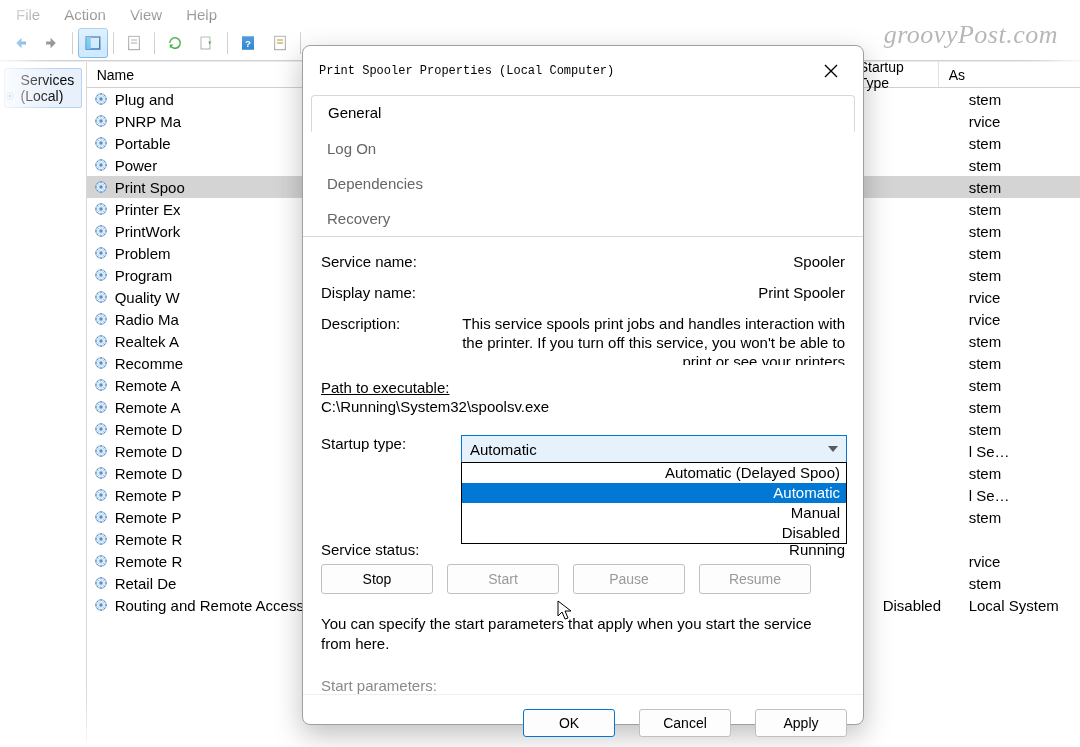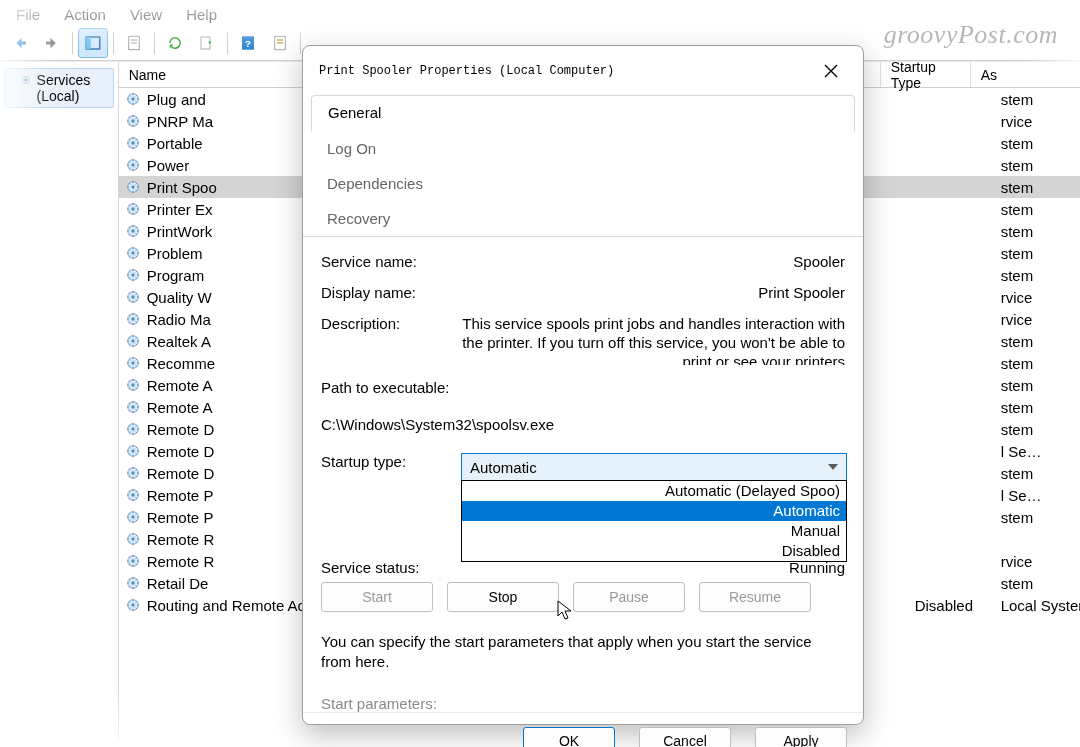--- a/index.html
+++ b/index.html
@@ -19,21 +19,21 @@
   
   .toolbar { display: flex; align-items: center; gap: 0; padding: 0 4px 2px 4px; border-bottom: 1px solid #d0d0d0; height: 34px; }
   .tbtn { width: 30px; height: 30px; display: flex; align-items: center; justify-content: center; border: 1px solid transparent; border-radius: 3px; margin: 0 1px; }
   .tbtn.sel { background: #cde8ff; border-color: #7ab7e6; }
   .tsep { width: 1px; height: 22px; background: #c8c8c8; margin: 0 4px; }
   .ticon { width: 18px; height: 18px; }
 
   
   .mainarea { display: flex; height: 680px; border-top: 1px solid #eaeaea; }
   .treecol { width: 185px; border-right: 1px solid #d8d8d8; padding: 6px 4px; }
-  .treeitem { display: flex; align-items: flex-start; gap: 6px; padding: 3px 16px; font-size: 14px; background: #e8f1fb; border: 1px solid #b8d4f0; border-radius: 2px; }
+  .treeitem { display: flex; align-items: flex-end; gap: 6px; padding: 3px 0; font-size: 14px; background: #e8f1fb; border: 1px solid #b8d4f0; border-radius: 2px; }
   .gear { width: 16px; height: 16px; }
   .listcol { flex: 1; position: relative; }
   .listhead { display: flex; border-bottom: 1px solid #d0d0d0; height: 26px; align-items: center; font-size: 14px; }
   .listhead .hc { padding: 0 10px; border-right: 1px solid #e0e0e0; height: 100%; display: flex; align-items: center; }
   .listbody { overflow: hidden; }
   .svcrow { display: flex; align-items: center; height: 22px; gap: 6px; padding-left: 6px; font-size: 15px; white-space: nowrap; }
   .svcrow.sel { background: #d4d4d4; }
   .svcrow .gear { flex-shrink: 0; }
   .svcrow .svcname { width: 240px; overflow: hidden; text-overflow: clip; }
   .svcrow .svcdesc { width: 420px; overflow: hidden; }
@@ -49,21 +49,21 @@
 
   .tabs { display: flex; border-bottom: 1px solid #d8d8d8; padding: 0 8px; gap: 0; font-size: 15px; flex-direction: column; }
   .tab { padding: 8px 16px 10px 16px; color: #666; position: relative; top: 1px; }
   .tab.active { color: #000; border: 1px solid #d8d8d8; border-bottom: 1px solid #fff; border-radius: 4px 4px 0 0; background: #fff; }
 
   .dlgbody { padding: 16px 18px 0 18px; font-size: 15px; flex: 1; position: relative; }
   .frow { display: flex; margin-bottom: 14px; }
   .flabel { width: 140px; flex-shrink: 0; }
   .fval { flex: 1; text-align: right; }
   .descbox { height: 50px; overflow: hidden; line-height: 1.25; }
-  .pathlbl { margin-top: 6px; margin-bottom: 20px; }
+  .pathlbl { margin-top: 6px; margin-bottom: 2px; text-decoration: underline; }
   .pathval { margin-bottom: 20px; }
 
   .combo { position: relative; width: 386px; }
   .combo-btn { height: 28px; border: 1px solid #0078d4; background: #e6f2fb; display: flex; align-items: center; justify-content: space-between; padding: 0 8px; font-size: 15px; }
   .combo-list { position: absolute; top: 27px; left: 0; right: 0; border: 1px solid #000; background: #fff; z-index: 20; }
   .combo-opt { padding: 1px 6px; height: 20px; line-height: 18px; }
   .combo-opt.hi { background: #0078d4; color: #fff; }
 
   .cursor-ptr { position: absolute; left: 254px; top: 363px; width: 16px; height: 22px; z-index: 25; pointer-events: none; }
 
@@ -481,21 +481,21 @@
     </div>
     <div class="frow">
       <div class="flabel">Display name:</div>
       <div class="fval">Print Spooler</div>
     </div>
     <div class="frow">
       <div class="flabel">Description:</div>
       <div class="fval descbox">This service spools print jobs and handles interaction with the printer.  If you turn off this service, you won't be able to print or see your printers</div>
     </div>
     <div class="pathlbl">Path to executable:</div>
-    <div class="pathval">C:\Windows\System32\spoolsv.exe</div>
+    <div class="pathval">C:\Running\System32\spoolsv.exe</div>
 
     <div class="frow" style="margin-bottom:0">
       <div class="flabel">Startup type:</div>
       <div class="fval">
         <div class="combo">
           <div class="combo-btn">
             <span>Automatic</span>
             <svg width="10" height="6" viewBox="0 0 10 6">
                 <path d="M0 0l5 6 5-6z" fill="#5a5a5a"></path>
               </svg>
@@ -512,22 +512,22 @@
 
     <svg class="cursor-ptr" viewBox="0 0 16 22">
       <path d="M1 1l0 15 4-4 3 7 3-1-3-7 6 0z" fill="#fff" stroke="#000" stroke-width="1"></path>
     </svg>
 
     <div class="statusrow">
       <div class="flabel">Service status:</div>
       <div class="fval">Running</div>
     </div>
     <div class="btnrow">
+      <button class="wbtn">Stop</button>
       <button class="wbtn dis" disabled="">Start</button>
-      <button class="wbtn">Stop</button>
       <button class="wbtn dis" disabled="">Pause</button>
       <button class="wbtn dis" disabled="">Resume</button>
     </div>
     <div class="helptext">You can specify the start parameters that apply when you start the service from here.</div>
     <div class="startparams">
       <div>Start parameters:</div>
     </div>
   </div>
   <div class="dlgfooter">
     <button class="wbtn primary">OK</button>

